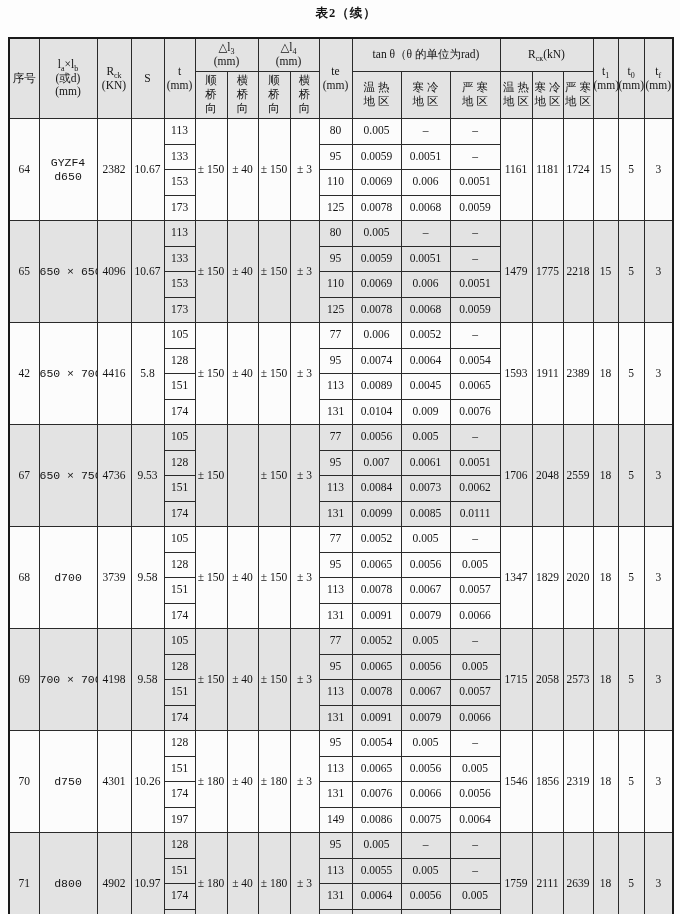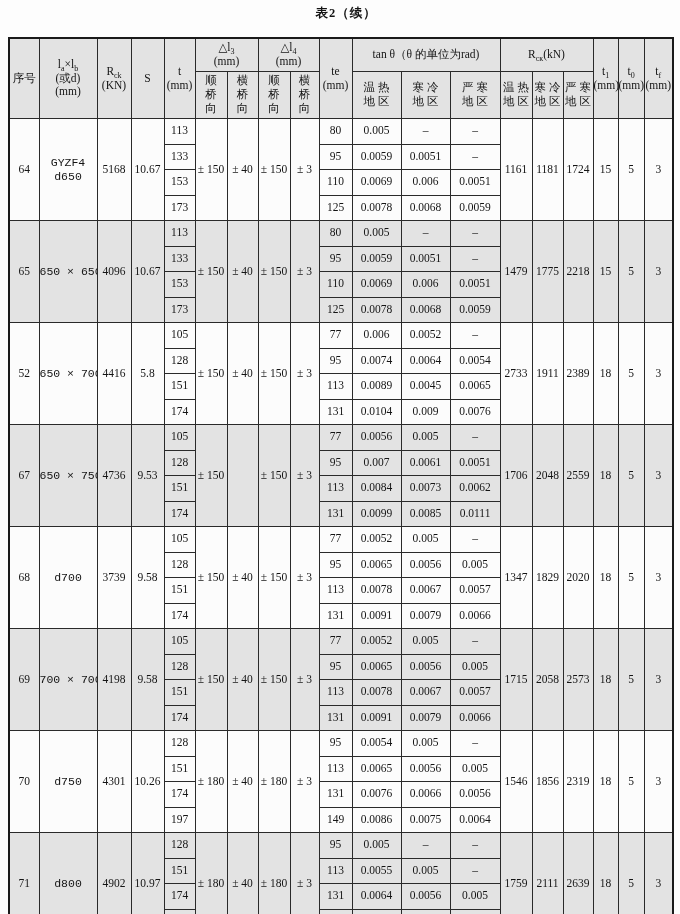--- a/index.html
+++ b/index.html
@@ -100,21 +100,21 @@
         <th class="region">严 寒<br>地 区</th>
         <th class="region-narrow">温 热<br>地 区</th>
         <th class="region-narrow">寒 冷<br>地 区</th>
         <th class="region-narrow">严 寒<br>地 区</th>
       </tr>
     </thead>
     <tbody>
         <tr class="plain">
           <td rowspan="4">64</td>
           <td rowspan="4" class="multiline">GYZF4<br>d650</td>
-          <td rowspan="4">5168</td>
+          <td rowspan="4">2382</td>
           <td rowspan="4">10.67</td>
           <td>113</td>
           <td rowspan="4">± 150</td>
           <td rowspan="4">± 40</td>
           <td rowspan="4">± 150</td>
           <td rowspan="4">± 3</td>
           <td>80</td>
           <td>0.005</td>
           <td>–</td>
           <td>–</td>
@@ -182,34 +182,34 @@
           <td>0.0051</td>
         </tr>
         <tr class="shade">
           <td>173</td>
           <td>125</td>
           <td>0.0078</td>
           <td>0.0068</td>
           <td>0.0059</td>
         </tr>
         <tr class="plain">
-          <td rowspan="4">52</td>
+          <td rowspan="4">42</td>
           <td rowspan="4" class="multiline">650 × 700</td>
           <td rowspan="4">4416</td>
           <td rowspan="4">5.8</td>
           <td>105</td>
           <td rowspan="4">± 150</td>
           <td rowspan="4">± 40</td>
           <td rowspan="4">± 150</td>
           <td rowspan="4">± 3</td>
           <td>77</td>
           <td>0.006</td>
           <td>0.0052</td>
           <td>–</td>
-          <td rowspan="4">2733</td>
+          <td rowspan="4">1593</td>
           <td rowspan="4">1911</td>
           <td rowspan="4">2389</td>
           <td rowspan="4">18</td>
           <td rowspan="4">5</td>
           <td rowspan="4">3</td>
         </tr>
         <tr class="plain">
           <td>128</td>
           <td>95</td>
           <td>0.0074</td>

